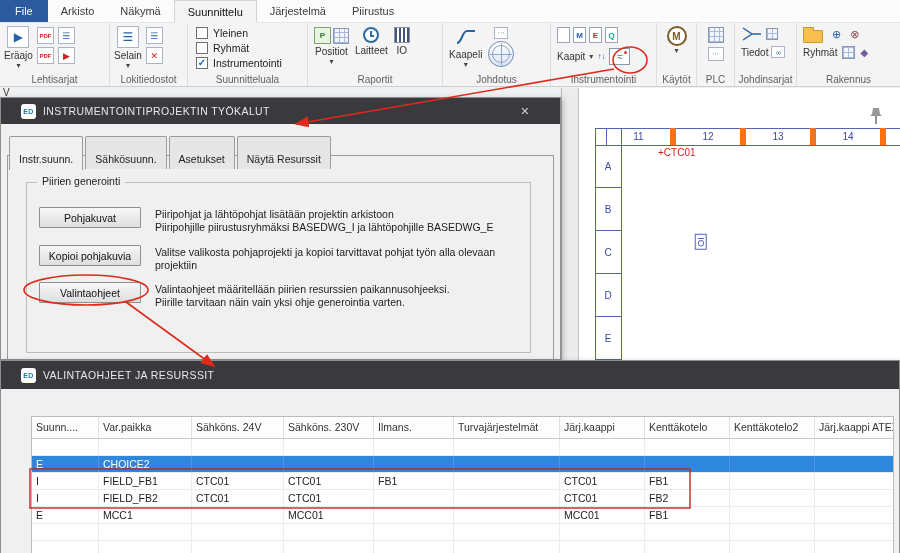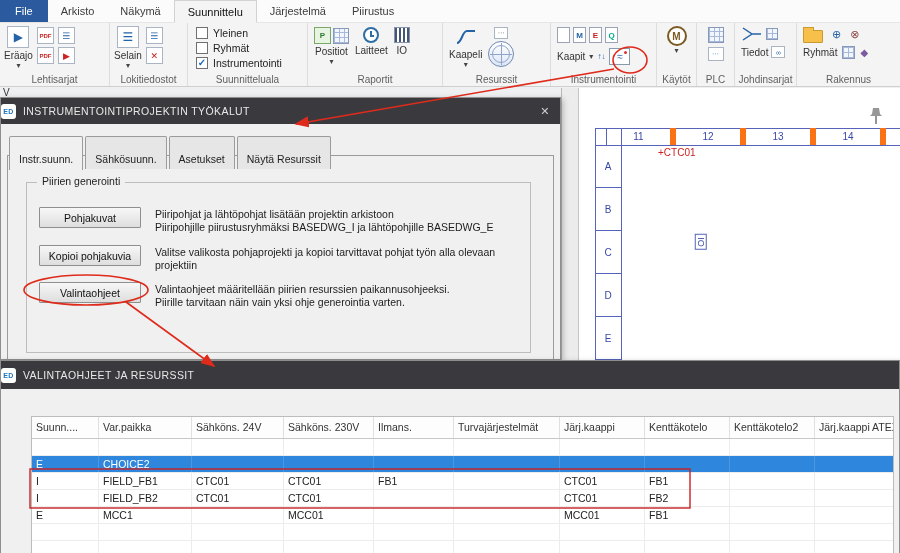--- a/index.html
+++ b/index.html
@@ -51,21 +51,21 @@
   .dcol{width:70px;border-right:6px solid #f97316;color:#3947a8;font-size:10px;display:flex;align-items:center;justify-content:center;}
   .dcol:first-child{border-left:1px solid #5563b8;}
   .drows{position:absolute;left:33px;top:57px;width:26px;display:flex;flex-direction:column;}
   .drow{height:43px;border-bottom:1px solid #5563b8;color:#3947a8;font-size:10px;display:flex;align-items:center;justify-content:center;}
   .dtag{position:absolute;left:96px;top:59px;color:#cc2020;font-size:10px;}
   .dside{position:absolute;left:131px;top:148px;color:#3947a8;font-size:9px;transform:rotate(-90deg);border:1px solid #5563b8;padding:0 2px;background:#fff;}
   .dpin{position:absolute;left:305px;top:18px;}
 
   
   .dlg{position:absolute;background:#f0f0f0;border:1px solid #8e8e8e;box-shadow:2px 2px 6px rgba(0,0,0,.25);}
-  .dlg-title{height:26px;background:#3a3a3e;color:#e8e8e8;display:flex;align-items:center;padding:0 0;gap:7px;font-size:10.5px;letter-spacing:.4px;white-space:nowrap;}
+  .dlg-title{height:26px;background:#3a3a3e;color:#e8e8e8;display:flex;align-items:center;padding:0 20px;gap:7px;font-size:10.5px;letter-spacing:.4px;white-space:nowrap;}
   .logo{width:15px;height:15px;border-radius:3px;background:#fff;color:#1b74c4;font-size:7px;font-weight:bold;display:flex;align-items:center;justify-content:center;flex:none;}
   .dlg-close{margin-left:auto;width:30px;text-align:center;color:#cfcfcf;font-size:11px;align-self:stretch;line-height:26px;}
   #dlg-tools{left:0;top:97px;width:561px;height:263px;}
   .tabstrip{position:absolute;left:8px;top:38px;display:flex;z-index:2;}
   .vtab{border:1px solid #9b9b9b;border-bottom:none;padding:16px 9px 4px;font-size:10.5px;background:#e6e6e6;color:#222;border-radius:2px 2px 0 0;margin-right:2px;}
   .vtab.sel{background:#f0f0f0;margin-bottom:-1px;padding-bottom:5px;}
   .tabpage{position:absolute;left:6px;right:6px;top:57px;bottom:0;border:1px solid #9b9b9b;border-bottom:none;background:#f0f0f0;}
   .gbox{position:absolute;left:18px;right:22px;top:26px;bottom:6px;border:1px solid #bdbdbd;}
   .gbox-legend{position:absolute;top:-8px;left:10px;background:#f0f0f0;padding:0 5px;font-size:10.5px;color:#222;}
   .arow{position:absolute;left:12px;right:8px;display:flex;gap:14px;align-items:flex-start;}
@@ -210,21 +210,21 @@
         </div>
         <div class="col" style="padding-top:1px;gap:2px">
           <span class="ic" style="width:14px;height:12px">
               <span style="font-size:7px;color:#555">⋯</span>
             </span>
           <span class="globeic">
               <span class="eq"></span>
             </span>
         </div>
       </div>
-      <div class="rgroup-label">Resurssit</div>
+      <div class="rgroup-label">Johdotus</div>
     </div>
 
     <div class="rgroup" style="width:106px">
       <div class="gc" style="flex-direction:column;gap:5px;padding-top:4px;padding-left:6px;align-items:flex-start">
         <div class="row" style="gap:3px">
           <span class="docic"></span>
           <span class="docic">
               <span class="blue">M</span>
             </span>
           <span class="docic">

